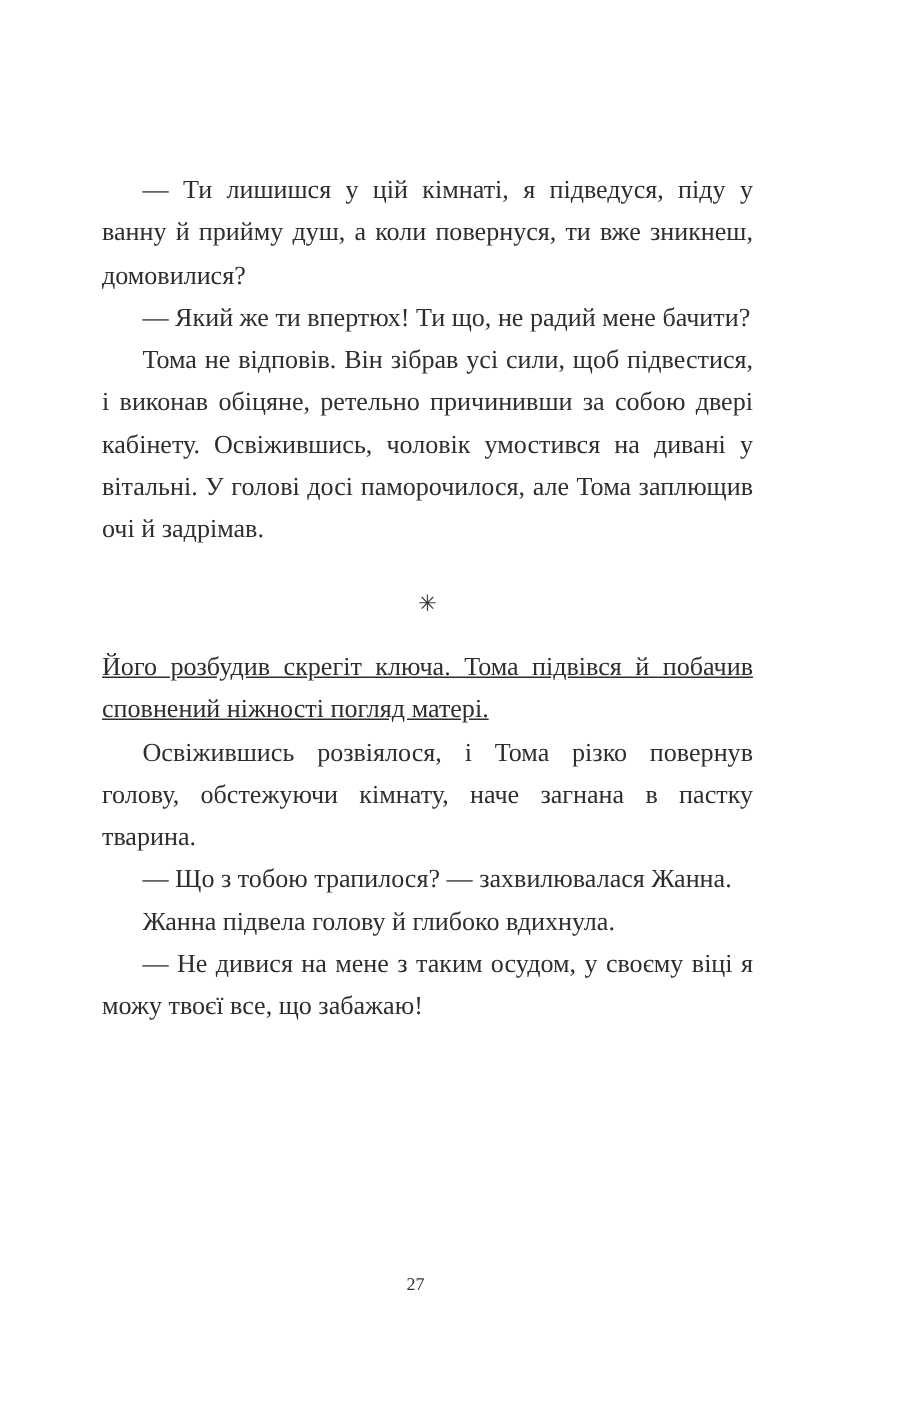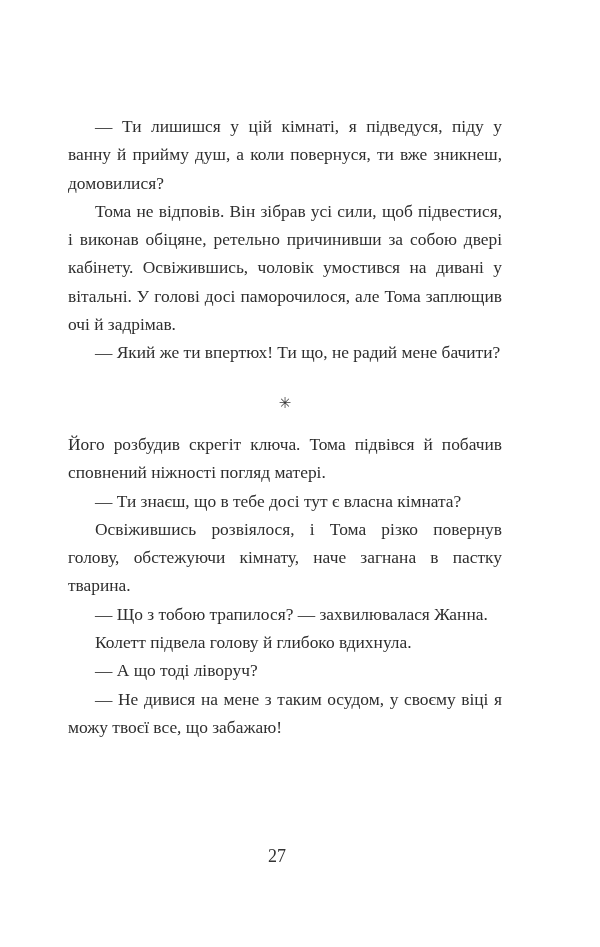--- a/index.html
+++ b/index.html
@@ -36,67 +36,66 @@
     text-indent: 27px;
     font-size: 17.4px;
     line-height: 28.3px;
     color: #2e2e2e;
     hyphens: manual;
     -webkit-hyphens: manual;
   }
 
   p.para.no-indent {
     text-indent: 0;
+    text-decoration: underline;
   }
 
   .scene-break {
     text-align: center;
     font-size: 15px;
     line-height: 28.3px;
     color: #3a3a3a;
     margin: 0;
     letter-spacing: 0;
   }
 
   .gap-before-break { height: 22px; }
   .gap-after-break  { height: 13px; }
 
   .page-number {
     position: absolute;
     left: 0;
     right: 0;
     top: 846px;
     text-align: center;
-    font-size: 18px;
+    font-size: 12px;
     line-height: 20px;
     color: #333333;
     
     padding-right: 46px;
   }
 </style>
 </head>
 <body>
 
 <div class="page">
 
   <div class="text-block">
 
     <p class="para">— Ти лишишся у цій кімнаті, я підведуся, піду у ванну й прийму душ, а коли повернуся, ти вже зникнеш, домовилися?</p>
+    <p class="para">— Який же ти впертюх! Ти що, не радий мене бачити?</p>
     <p class="para">Тома не відповів. Він зібрав усі сили, щоб підвестися, і виконав обіцяне, ретельно причинивши за собою двері кабінету. Освіжившись, чоловік умостився на дивані у вітальні. У голові досі паморочилося, але Тома заплющив очі й задрімав.</p>
-    <p class="para">— Який же ти впертюх! Ти що, не радий мене бачити?</p>
 
     <div class="gap-before-break"></div>
     <p class="scene-break">✳</p>
     <div class="gap-after-break"></div>
 
     <p class="para no-indent">Його розбудив скрегіт ключа. Тома підвівся й побачив сповнений ніжності погляд матері.</p>
-    <p class="para">— Ти знаєш, що в тебе досі тут є власна кімната?</p>
     <p class="para">Освіжившись розвіялося, і Тома різко повернув голову, обстежуючи кімнату, наче загнана в пастку тварина.</p>
     <p class="para">— Що з тобою трапилося? — захвилювалася Жанна.</p>
-    <p class="para">Колетт підвела голову й глибоко вдихнула.</p>
-    <p class="para">— А що тоді ліворуч?</p>
+    <p class="para">Жанна підвела голову й глибоко вдихнула.</p>
     <p class="para">— Не дивися на мене з таким осудом, у своєму віці я можу твоєї все, що забажаю!</p>
 
   </div>
 
   <div class="page-number">27</div>
 
 </div>
 
 </body></html>

